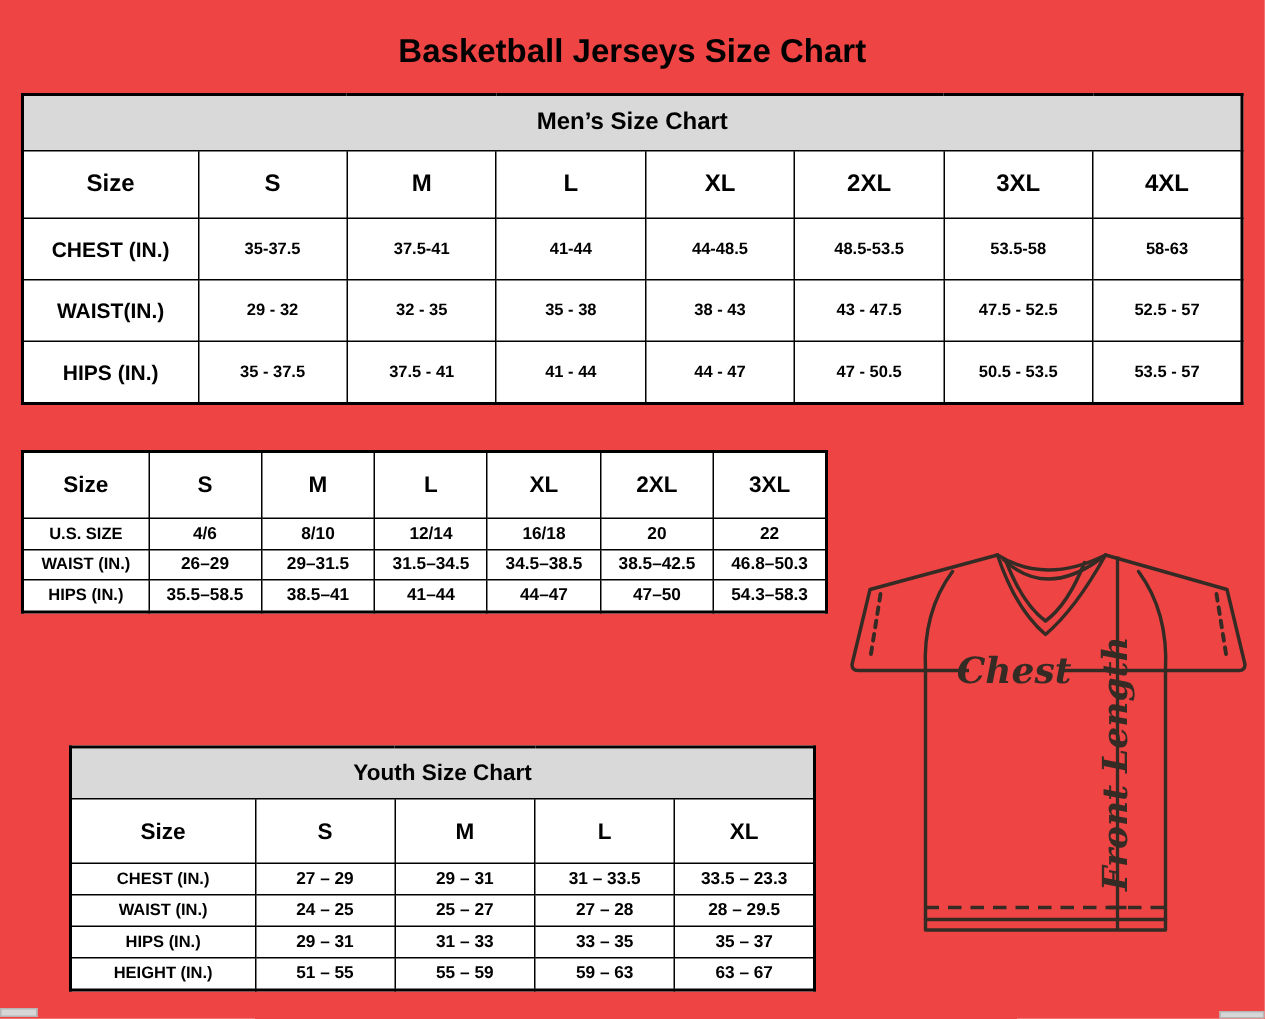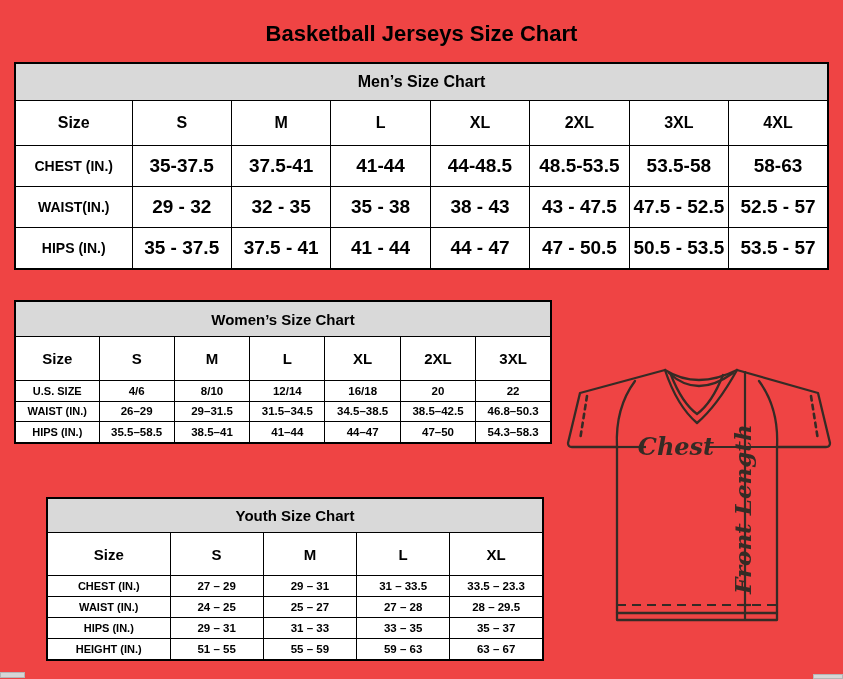--- a/index.html
+++ b/index.html
@@ -20,21 +20,21 @@
     background:#fff; border:2px solid #000;
     font-weight:bold; text-align:center; color:#000;
   }
   .tbl td{ border:1.5px solid #000; padding:0; vertical-align:middle; overflow:hidden; }
   .title-row td{ background:#d9d9d9; }
 
   
   .men{ left:14px; top:62px; width:815px; }
   .men .title-row td{ height:36px; font-size:16px; }
   .men .head-row  td{ height:44px; font-size:16px; }
-  .men .data-row  td{ height:40px; font-size:19px; }
+  .men .data-row  td{ height:40px; font-size:11px; }
   .men .data-row  td:first-child{ font-size:14px; }
 
   
   .women{ left:14px; top:300px; width:538px; }
   .women .title-row td{ height:34px; font-size:15px; }
   .women .head-row  td{ height:43px; font-size:15px; }
   .women .data-row  td{ height:19.5px; font-size:11.5px;text-align:center; }
   .women .data-row  td:first-child{ font-size:11px; }
 
   
@@ -128,23 +128,20 @@
         <colgroup>
           <col style="width: 84px;">
           <col>
           <col>
           <col>
           <col>
           <col>
           <col>
         </colgroup>
         <tbody>
-          <tr class="title-row">
-            <td colspan="7">Women’s Size Chart</td>
-          </tr>
           <tr class="head-row">
             <td>Size</td>
             <td>S</td>
             <td>M</td>
             <td>L</td>
             <td>XL</td>
             <td>2XL</td>
             <td>3XL</td>
           </tr>
           <tr class="data-row">

